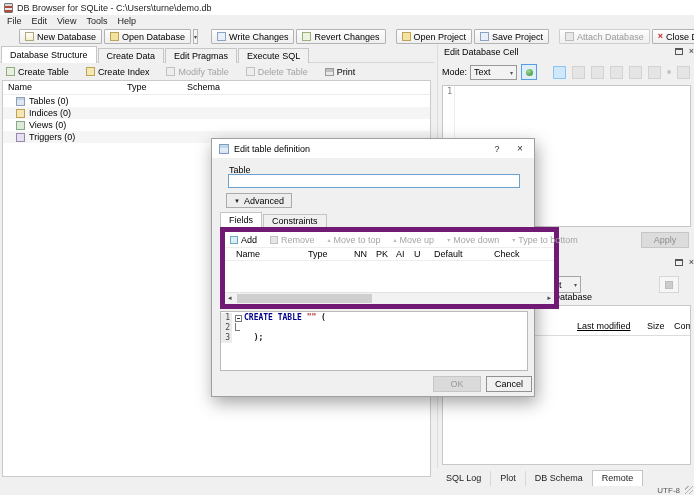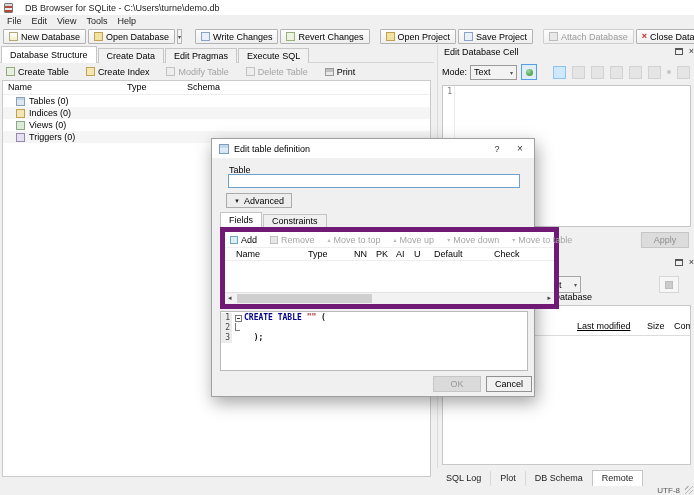--- a/index.html
+++ b/index.html
@@ -5,31 +5,31 @@
   * { margin:0; padding:0; box-sizing:border-box; }
   html,body { width:694px; height:495px; }
   body {
     position:relative; overflow:hidden;
     background:#f0f0f0; color:#000;
     font-family:"Liberation Sans", sans-serif; font-size:9px;
   }
 
   
   .titlebar { position:absolute; left:0; top:0; width:694px; height:15px; background:#ffffff;
-              display:flex; align-items:center; padding-left:4px; gap:12px; }
+              display:flex; align-items:center; padding-left:4px; gap:4px; }
   .app-icon { width:9px; height:10px; background:linear-gradient(#d8d8d8 0 2px, #b5483a 2px 4px, #e9e9e9 4px 6px, #b5483a 6px 8px, #e9e9e9 8px 10px);
               border:1px solid #777; border-radius:1px; }
   .title-text { font-size:9px; color:#222; }
 
   
   .menubar { position:absolute; left:0; top:15px; width:694px; height:12px; display:flex; align-items:center; padding-left:2px; }
   .menu-item { padding:0 5px; color:#222; }
 
   
-  .toolbar { position:absolute; left:0; top:27px; width:651px; height:19px; display:flex; align-items:center; padding-left:3px; }
+  .toolbar { position:absolute; left:0; top:27px; width:651px; height:19px; display:flex; align-items:center; padding-left:19px; }
   .tbtn { height:15px; display:inline-flex; align-items:center; gap:3px; padding:0 5px;
           border:1px solid #b3b3b3; background:linear-gradient(#fdfdfd,#efefef); border-radius:1px; margin-right:2px; white-space:nowrap; }
   .tbtn.disabled { color:#9b9b9b; border-color:#cfcfcf; }
   .caret-btn { width:10px; height:15px; border:1px solid #b3b3b3; background:#f5f5f5;
                display:inline-flex; align-items:center; justify-content:center; font-size:6px; color:#444; margin-right:5px; }
   .tsep { width:1px; height:13px; background:#c9c9c9; margin:0 5px 0 3px; }
   .ti { width:9px; height:9px; display:inline-block; }
   .ti-new     { background:linear-gradient(#ffffff,#f6eec9); border:1px solid #b0a878; }
   .ti-open    { background:#f2e3a0; border:1px solid #bfa254; }
   .ti-write   { background:#e9f0fa; border:1px solid #8aa3c4; }
@@ -387,21 +387,21 @@
       <span class="fp-item disabled">
         <span class="mv-ico">▴</span>
         <span>Move up</span>
       </span>
       <span class="fp-item disabled">
         <span class="mv-ico">▾</span>
         <span>Move down</span>
       </span>
       <span class="fp-item disabled">
         <span class="mv-ico">▾</span>
-        <span>Move to table</span>
+        <span>Type to bottom</span>
       </span>
     </div>
     <div class="fp-header">
       <span class="c-name">Name</span>
       <span class="c-type">Type</span>
       <span class="c-nn">NN</span>
       <span class="c-pk">PK</span>
       <span class="c-ai">AI</span>
       <span class="c-u">U</span>
       <span class="c-def">Default</span>

